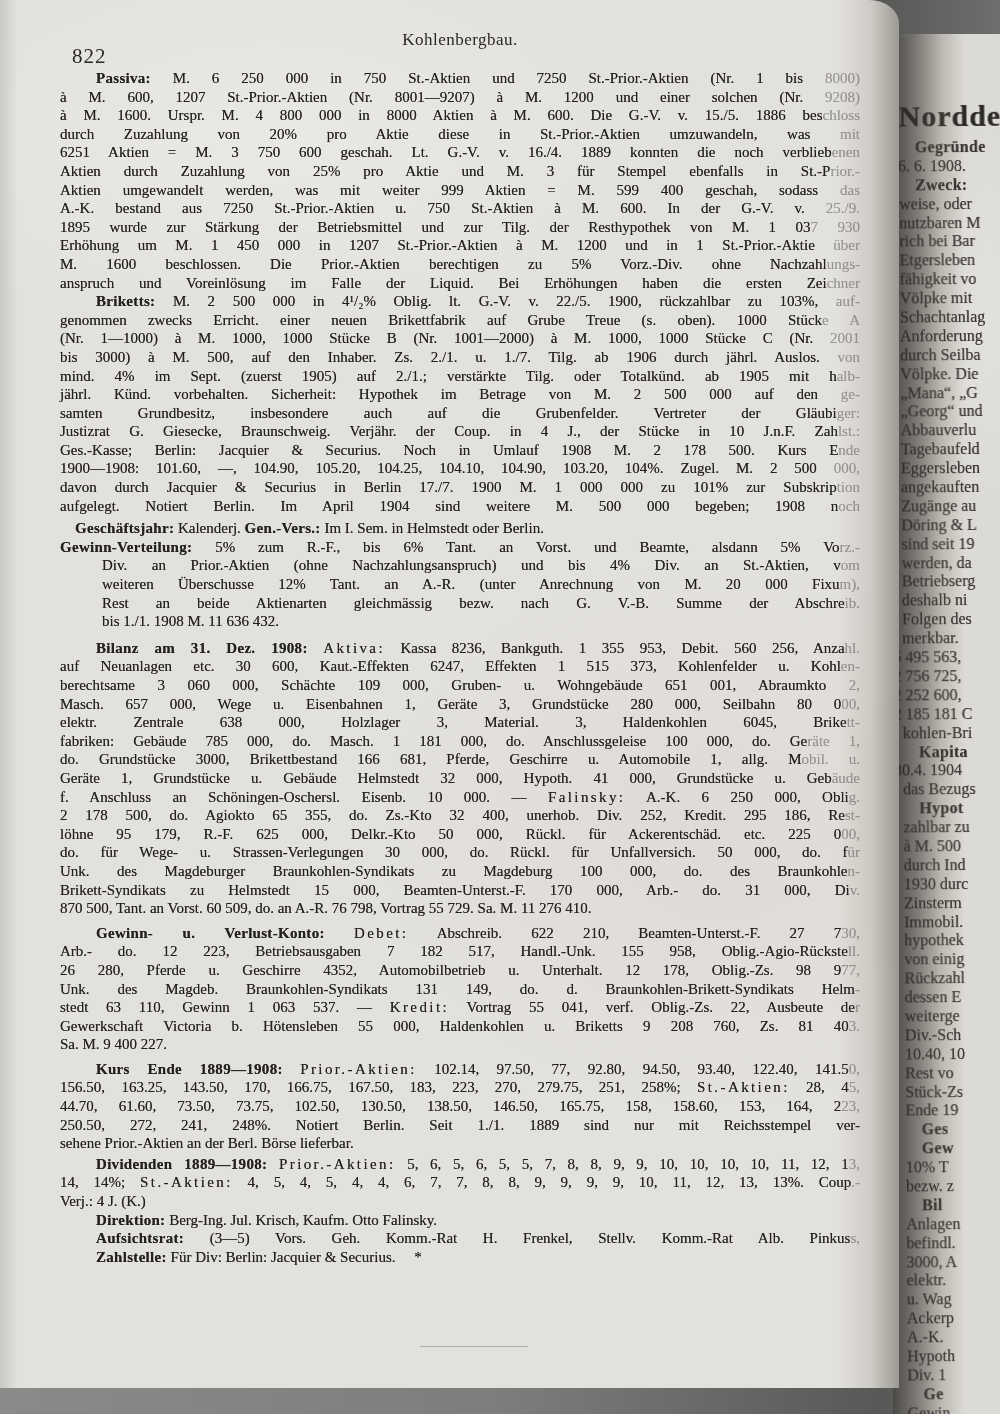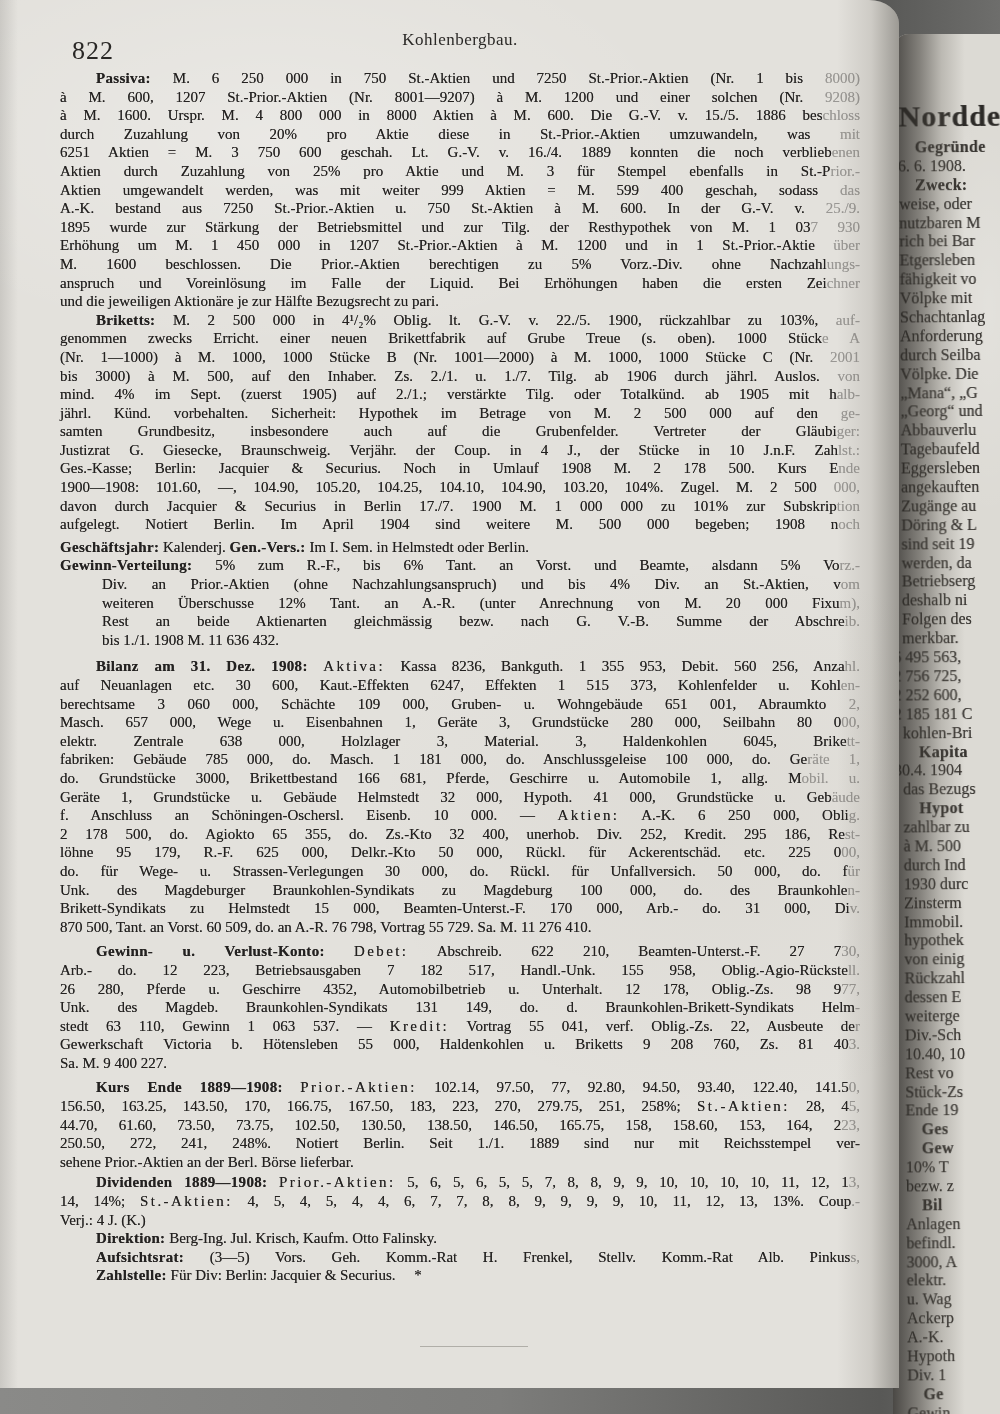--- a/index.html
+++ b/index.html
@@ -22,30 +22,30 @@
   }
   .page-left::after{ 
     content:"";position:absolute;top:0;right:0;width:62px;height:100%;
     background:linear-gradient(90deg,rgba(110,104,94,0) 0%,rgba(95,90,80,.16) 55%,rgba(58,55,48,.42) 100%);
     border-top-right-radius:inherit;pointer-events:none;z-index:6;
   }
   .page-left::before{ 
     content:"";position:absolute;top:0;left:0;width:18px;height:100%;
     background:linear-gradient(90deg,rgba(90,88,84,.18),transparent);pointer-events:none;
   }
-  .page-number{position:absolute;left:72px;top:36px;font-size:26px;letter-spacing:1px;color:#2a2826;}
+  .page-number{position:absolute;left:72px;top:44px;font-size:21px;letter-spacing:1px;color:#2a2826;}
   .page-title{position:absolute;left:60px;top:30px;width:800px;text-align:center;font-size:17px;letter-spacing:.5px;color:#2a2826;}
   .body-text{
     position:absolute;left:60px;top:69px;width:800px;
     font-size:15px;color:#232120;
     text-shadow:0 0 .4px rgba(20,18,16,.6);
     --lh:18.6px;
   }
   .para{margin:0;}
-  .para.gap4{margin-top:4px;} .para.gap6{margin-top:6px;} .para.gap8{margin-top:8px;} .para.gap2{margin-top:2px;}
+  .para.gap4{margin-top:4px;margin-left:15px;} .para.gap6{margin-top:6px;} .para.gap8{margin-top:8px;} .para.gap2{margin-top:2px;}
   .line{
     height:var(--lh);line-height:var(--lh);
     text-align:justify;text-align-last:justify;
     white-space:normal;overflow:visible;
   }
   .line.last{text-align-last:left;}
   .para.indent .line:first-child{text-indent:36px;}
   .para.hang .line:not(:first-child){padding-left:42px;}
   b{font-weight:bold;letter-spacing:.3px;}
   .sp{letter-spacing:2.4px;}
@@ -94,21 +94,20 @@
           <div class="line">à M. 1600. Urspr. M. 4 800 000 in 8000 Aktien à M. 600. Die G.-V. v. 15./5. 1886 bes<span class="fade">chloss</span></div>
           <div class="line">durch Zuzahlung von 20% pro Aktie diese in St.-Prior.-Aktien umzuwandeln, was <span class="fade">mit</span></div>
           <div class="line">6251 Aktien = M. 3 750 600 geschah. Lt. G.-V. v. 16./4. 1889 konnten die noch verblieb<span class="fade">enen</span></div>
           <div class="line">Aktien durch Zuzahlung von 25% pro Aktie und M. 3 für Stempel ebenfalls in St.-P<span class="fade">rior.-</span></div>
           <div class="line">Aktien umgewandelt werden, was mit weiter 999 Aktien = M. 599 400 geschah, sodass<span class="fade"> das</span></div>
           <div class="line">A.-K. bestand aus 7250 St.-Prior.-Aktien u. 750 St.-Aktien à M. 600. In der G.-V. v. <span class="fade">25./9.</span></div>
           <div class="line">1895 wurde zur Stärkung der Betriebsmittel und zur Tilg. der Resthypothek von M. 1 03<span class="fade">7 930</span></div>
           <div class="line">Erhöhung um M. 1 450 000 in 1207 St.-Prior.-Aktien à M. 1200 und in 1 St.-Prior.-Aktie <span class="fade">über</span></div>
           <div class="line">M. 1600 beschlossen. Die Prior.-Aktien berechtigen zu 5% Vorz.-Div. ohne Nachzahl<span class="fade">ungs-</span></div>
           <div class="line">anspruch und Voreinlösung im Falle der Liquid. Bei Erhöhungen haben die ersten Zei<span class="fade">chner</span></div>
-          <div class="line last">und die jeweiligen Aktionäre je zur Hälfte Bezugsrecht zu pari.</div>
         </div>
         <div class="para indent">
           <div class="line"><b>Briketts:</b> M. 2 500 000 in 4¹/₂% Oblig. lt. G.-V. v. 22./5. 1900, rückzahlbar zu 103%, <span class="fade">auf-</span></div>
           <div class="line">genommen zwecks Erricht. einer neuen Brikettfabrik auf Grube Treue (s. oben). 1000 Stück<span class="fade">e A</span></div>
           <div class="line">(Nr. 1—1000) à M. 1000, 1000 Stücke B (Nr. 1001—2000) à M. 1000, 1000 Stücke C (Nr. <span class="fade">2001</span></div>
           <div class="line">bis 3000) à M. 500, auf den Inhaber. Zs. 2./1. u. 1./7. Tilg. ab 1906 durch jährl. Auslos. <span class="fade">von</span></div>
           <div class="line">mind. 4% im Sept. (zuerst 1905) auf 2./1.; verstärkte Tilg. oder Totalkünd. ab 1905 mit h<span class="fade">alb-</span></div>
           <div class="line">jährl. Künd. vorbehalten. Sicherheit: Hypothek im Betrage von M. 2 500 000 auf den <span class="fade">ge-</span></div>
           <div class="line">samten Grundbesitz, insbesondere auch auf die Grubenfelder. Vertreter der Gläubi<span class="fade">ger:</span></div>
           <div class="line">Justizrat G. Giesecke, Braunschweig. Verjähr. der Coup. in 4 J., der Stücke in 10 J.n.F. Zah<span class="fade">lst.:</span></div>
@@ -129,21 +128,21 @@
         </div>
         <div class="para indent gap8">
           <div class="line"><b>Bilanz am 31. Dez. 1908:</b> <span class="sp">Aktiva:</span> Kassa 8236, Bankguth. 1 355 953, Debit. 560 256, Anza<span class="fade">hl.</span></div>
           <div class="line">auf Neuanlagen etc. 30 600, Kaut.-Effekten 6247, Effekten 1 515 373, Kohlenfelder u. Kohl<span class="fade">en-</span></div>
           <div class="line">berechtsame 3 060 000, Schächte 109 000, Gruben- u. Wohngebäude 651 001, Abraumkto <span class="fade">2,</span></div>
           <div class="line">Masch. 657 000, Wege u. Eisenbahnen 1, Geräte 3, Grundstücke 280 000, Seilbahn 80 0<span class="fade">00,</span></div>
           <div class="line">elektr. Zentrale 638 000, Holzlager 3, Material. 3, Haldenkohlen 6045, Brike<span class="fade">tt-</span></div>
           <div class="line">fabriken: Gebäude 785 000, do. Masch. 1 181 000, do. Anschlussgeleise 100 000, do. Ge<span class="fade">räte 1,</span></div>
           <div class="line">do. Grundstücke 3000, Brikettbestand 166 681, Pferde, Geschirre u. Automobile 1, allg. M<span class="fade">obil. u.</span></div>
           <div class="line">Geräte 1, Grundstücke u. Gebäude Helmstedt 32 000, Hypoth. 41 000, Grundstücke u. Geb<span class="fade">äude</span></div>
-          <div class="line">f. Anschluss an Schöningen-Oschersl. Eisenb. 10 000. — <span class="sp">Aktien:</span> A.-K. 6 250 000, Obli<span class="fade">g.</span></div>
+          <div class="line">f. Anschluss an Schöningen-Oschersl. Eisenb. 10 000. — <span class="sp">Falinsky:</span> A.-K. 6 250 000, Obli<span class="fade">g.</span></div>
           <div class="line">2 178 500, do. Agiokto 65 355, do. Zs.-Kto 32 400, unerhob. Div. 252, Kredit. 295 186, Re<span class="fade">st-</span></div>
           <div class="line">löhne 95 179, R.-F. 625 000, Delkr.-Kto 50 000, Rückl. für Ackerentschäd. etc. 225 0<span class="fade">00,</span></div>
           <div class="line">do. für Wege- u. Strassen-Verlegungen 30 000, do. Rückl. für Unfallversich. 50 000, do. f<span class="fade">ür</span></div>
           <div class="line">Unk. des Magdeburger Braunkohlen-Syndikats zu Magdeburg 100 000, do. des Braunkohle<span class="fade">n-</span></div>
           <div class="line">Brikett-Syndikats zu Helmstedt 15 000, Beamten-Unterst.-F. 170 000, Arb.- do. 31 000, Di<span class="fade">v.</span></div>
           <div class="line last">870 500, Tant. an Vorst. 60 509, do. an A.-R. 76 798, Vortrag 55 729. Sa. M. 11 276 410.</div>
         </div>
         <div class="para indent gap6">
           <div class="line"><b>Gewinn- u. Verlust-Konto:</b> <span class="sp">Debet:</span> Abschreib. 622 210, Beamten-Unterst.-F. 27 7<span class="fade">30,</span></div>
           <div class="line">Arb.- do. 12 223, Betriebsausgaben 7 182 517, Handl.-Unk. 155 958, Oblig.-Agio-Rückste<span class="fade">ll.</span></div>

